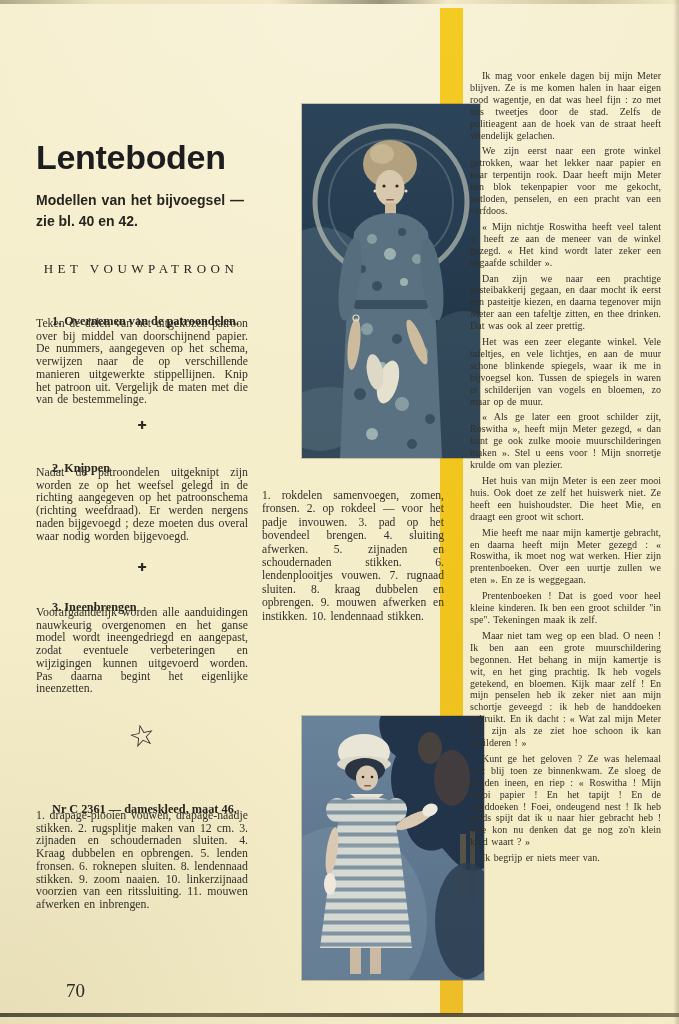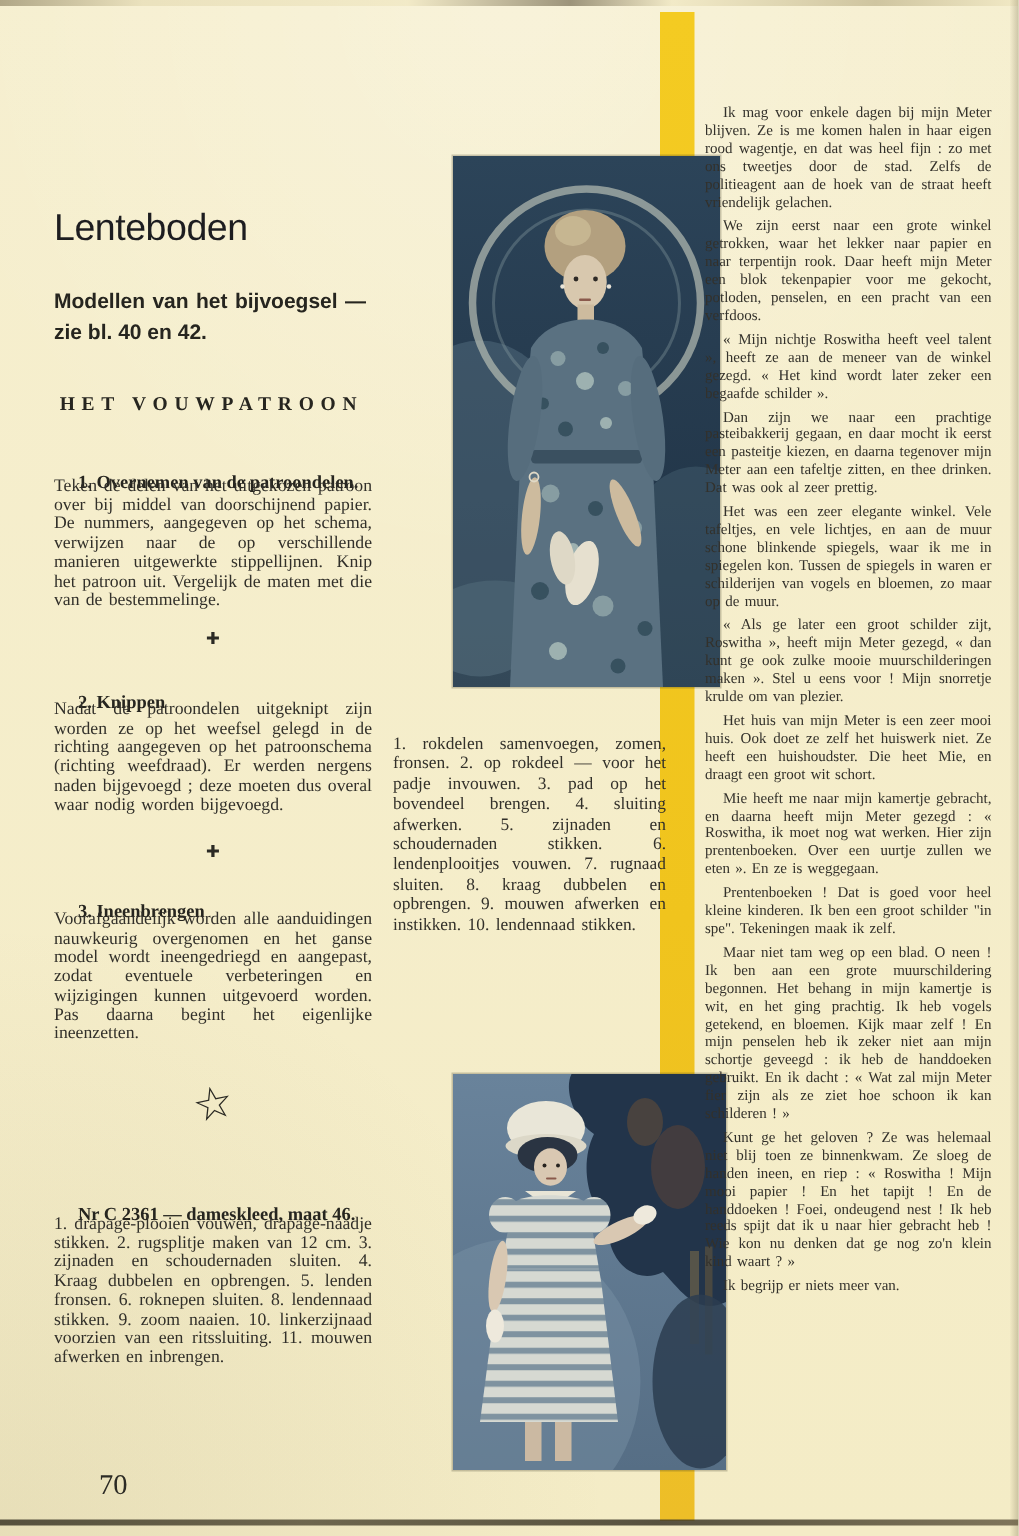--- a/index.html
+++ b/index.html
@@ -18,27 +18,27 @@
   .edge-bottom{position:absolute;top:1013px;left:0;width:679px;height:4px;
     background:linear-gradient(90deg,#3c3727,#57503a 30%,#3c3727 65%,#6b6148);opacity:.85;}
   .edge-right{position:absolute;top:0;right:0;width:6px;height:1024px;
     background:linear-gradient(90deg,rgba(110,100,70,0),rgba(110,100,70,.30));}
   .yellow-bar{position:absolute;left:440px;top:8px;width:23px;height:1006px;
     background:linear-gradient(180deg,#f4cb22,#f0c41d 60%,#edbe28);}
 
   .abs{position:absolute;}
 
   .title{left:36px;top:138px;width:212px;margin:0;
-    font-family:"Liberation Sans",sans-serif;font-weight:400;
-    font-size:25px;letter-spacing:-.3px;color:#1d1d20;}
+    font-family:"Liberation Sans",sans-serif;font-weight:700;
+    font-size:34px;letter-spacing:-.3px;color:#1d1d20;}
   .subtitle{left:36px;top:190px;width:208px;margin:0;
     font-family:"Liberation Sans",sans-serif;font-weight:700;
     font-size:14px;line-height:21px;text-align:justify;color:#26251f;}
   .sec-main-heading{left:35px;top:261px;width:212px;margin:0;
-    font-weight:700;font-size:13px;letter-spacing:4.5px;text-align:center;color:#26251f;}
+    font-weight:400;font-size:13px;letter-spacing:4.5px;text-align:center;color:#26251f;}
   .step-h{width:212px;left:36px;margin:16px;font-weight:700;font-size:12.3px;color:#26251f;}
   .bodytxt{width:212px;left:36px;margin:0;font-size:11.8px;line-height:12.7px;
     text-align:justify;word-spacing:1.2px;}
   .divider{left:36px;width:212px;margin:0;text-align:center;font-size:11px;color:#2b2a24;}
   .star{left:36px;width:212px;margin:0;text-align:center;font-size:30px;color:#2b2a24;
     transform:rotate(-12deg);font-weight:400;}
   .pageno{left:66px;top:980px;margin:0;font-size:19px;color:#2b2a24;}
 
   .photo{display:block;position:absolute;background:#2b4155;box-shadow:0 0 0 1px rgba(60,55,35,.25);}
   .photo svg{display:block;}
@@ -176,21 +176,21 @@
       <rect x="48" y="232" width="11" height="26" fill="#cbb9a2"></rect>
       <rect x="68" y="232" width="11" height="26" fill="#cbb9a2"></rect>
     </svg>
   </figure>
 
   <section class="abs story">
     <p>Ik mag voor enkele dagen bij mijn Meter blijven. Ze is me komen halen in haar eigen rood wagentje, en dat was heel fijn : zo met ons tweetjes door de stad. Zelfs de politieagent aan de hoek van de straat heeft vriendelijk gelachen.</p>
     <p>We zijn eerst naar een grote winkel getrokken, waar het lekker naar papier en naar terpentijn rook. Daar heeft mijn Meter een blok tekenpapier voor me gekocht, potloden, penselen, en een pracht van een verfdoos.</p>
     <p>« Mijn nichtje Roswitha heeft veel talent », heeft ze aan de meneer van de winkel gezegd. « Het kind wordt later zeker een begaafde schilder ».</p>
     <p>Dan zijn we naar een prachtige pasteibakkerij gegaan, en daar mocht ik eerst een pasteitje kiezen, en daarna tegenover mijn Meter aan een tafeltje zitten, en thee drinken. Dat was ook al zeer prettig.</p>
-    <p>Het was een zeer elegante winkel. Vele tafeltjes, en vele lichtjes, en aan de muur schone blinkende spiegels, waar ik me in spiegelen kon. Tussen de spiegels in waren er schilderijen van vogels en bloemen, zo maar op de muur.</p>
+    <p>Het was een zeer elegante winkel. Vele tafeltjes, en vele lichtjes, en aan de muur schone blinkende spiegels, waar ik me in bijvoegsel kon. Tussen de spiegels in waren er schilderijen van vogels en bloemen, zo maar op de muur.</p>
     <p>« Als ge later een groot schilder zijt, Roswitha », heeft mijn Meter gezegd, « dan kunt ge ook zulke mooie muurschilderingen maken ». Stel u eens voor ! Mijn snorretje krulde om van plezier.</p>
     <p>Het huis van mijn Meter is een zeer mooi huis. Ook doet ze zelf het huiswerk niet. Ze heeft een huishoudster. Die heet Mie, en draagt een groot wit schort.</p>
     <p>Mie heeft me naar mijn kamertje gebracht, en daarna heeft mijn Meter gezegd : « Roswitha, ik moet nog wat werken. Hier zijn prentenboeken. Over een uurtje zullen we eten ». En ze is weggegaan.</p>
     <p>Prentenboeken ! Dat is goed voor heel kleine kinderen. Ik ben een groot schilder "in spe". Tekeningen maak ik zelf.</p>
     <p>Maar niet tam weg op een blad. O neen ! Ik ben aan een grote muurschildering begonnen. Het behang in mijn kamertje is wit, en het ging prachtig. Ik heb vogels getekend, en bloemen. Kijk maar zelf ! En mijn penselen heb ik zeker niet aan mijn schortje geveegd : ik heb de handdoeken gebruikt. En ik dacht : « Wat zal mijn Meter fier zijn als ze ziet hoe schoon ik kan schilderen ! »</p>
     <p>Kunt ge het geloven ? Ze was helemaal niet blij toen ze binnenkwam. Ze sloeg de handen ineen, en riep : « Roswitha ! Mijn mooi papier ! En het tapijt ! En de handdoeken ! Foei, ondeugend nest ! Ik heb reeds spijt dat ik u naar hier gebracht heb ! Wie kon nu denken dat ge nog zo'n klein kind waart ? »</p>
     <p>Ik begrijp er niets meer van.</p>
   </section>
 
   <div class="edge-bottom"></div>

